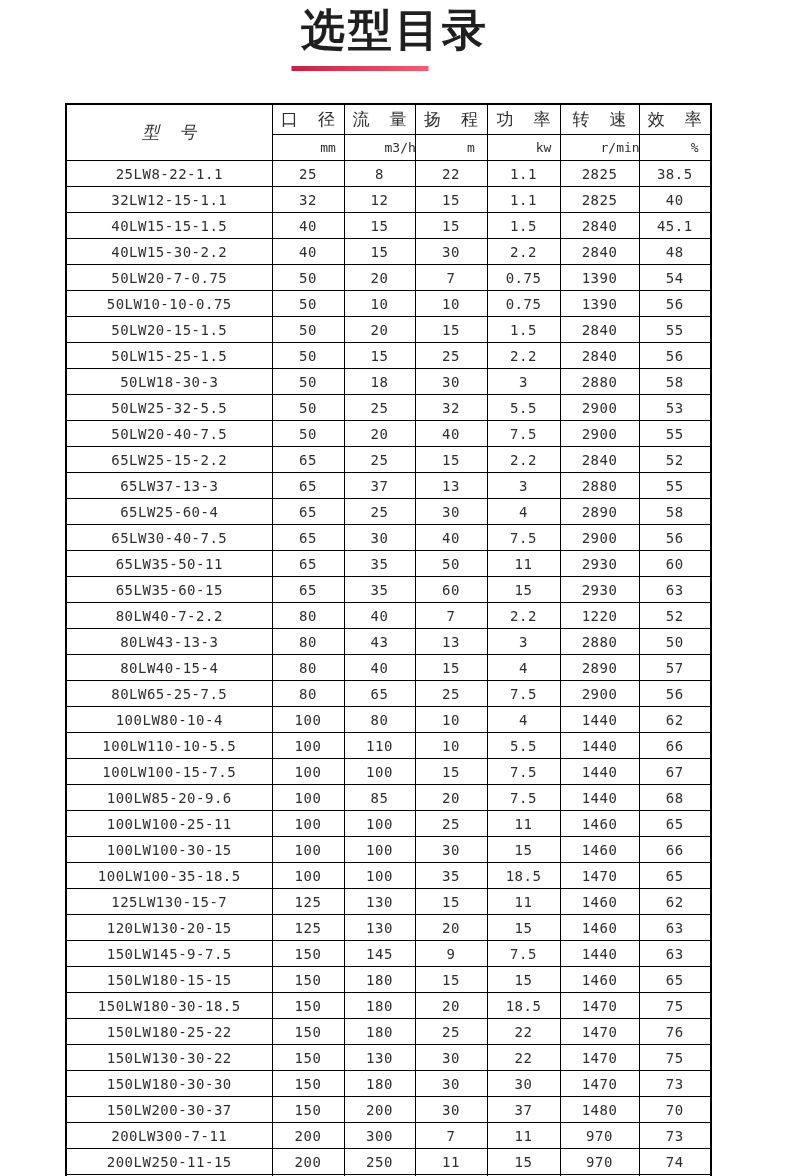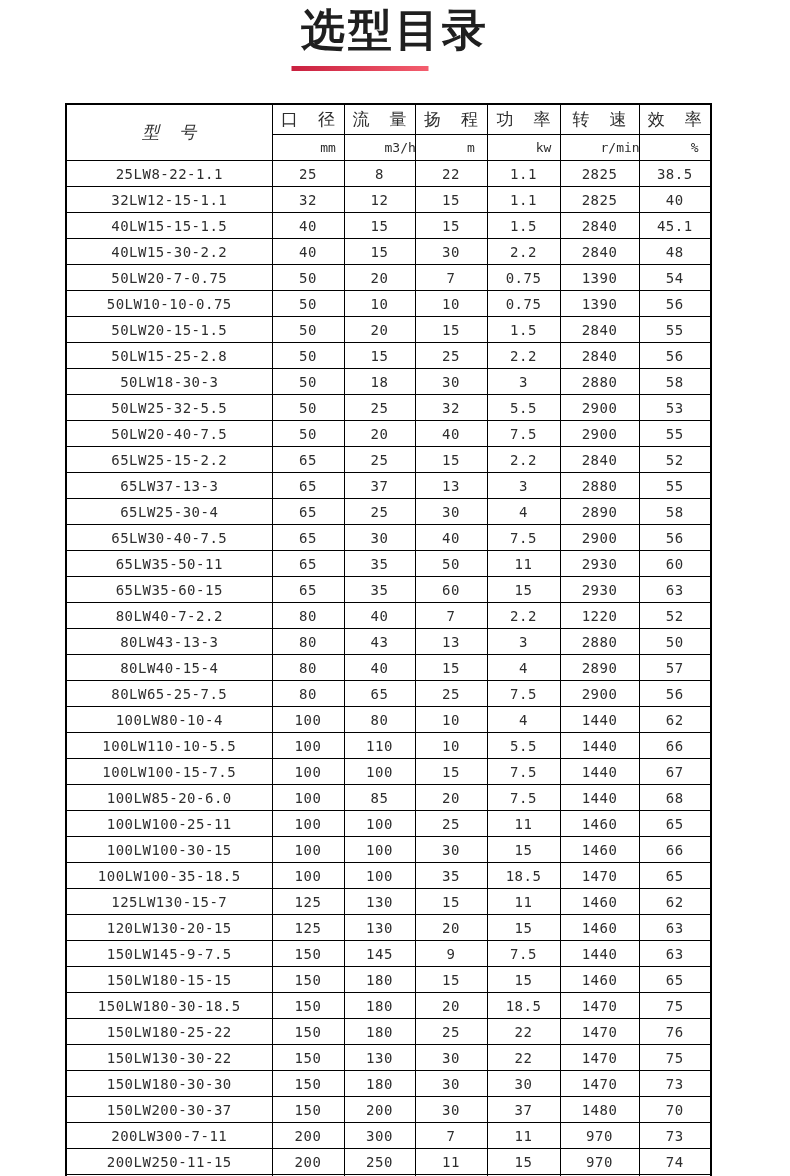--- a/index.html
+++ b/index.html
@@ -190,21 +190,21 @@
         <tr>
       <td>50LW20-15-1.5</td>
       <td>50</td>
       <td>20</td>
       <td>15</td>
       <td>1.5</td>
       <td>2840</td>
       <td>55</td>
     </tr>
         <tr>
-      <td>50LW15-25-2.8</td>
+      <td>50LW15-25-1.5</td>
       <td>50</td>
       <td>15</td>
       <td>25</td>
       <td>2.2</td>
       <td>2840</td>
       <td>56</td>
     </tr>
         <tr>
       <td>50LW18-30-3</td>
       <td>50</td>
@@ -244,21 +244,21 @@
         <tr>
       <td>65LW37-13-3</td>
       <td>65</td>
       <td>37</td>
       <td>13</td>
       <td>3</td>
       <td>2880</td>
       <td>55</td>
     </tr>
         <tr>
-      <td>65LW25-30-4</td>
+      <td>65LW25-60-4</td>
       <td>65</td>
       <td>25</td>
       <td>30</td>
       <td>4</td>
       <td>2890</td>
       <td>58</td>
     </tr>
         <tr>
       <td>65LW30-40-7.5</td>
       <td>65</td>
@@ -343,21 +343,21 @@
         <tr>
       <td>100LW100-15-7.5</td>
       <td>100</td>
       <td>100</td>
       <td>15</td>
       <td>7.5</td>
       <td>1440</td>
       <td>67</td>
     </tr>
         <tr>
-      <td>100LW85-20-6.0</td>
+      <td>100LW85-20-9.6</td>
       <td>100</td>
       <td>85</td>
       <td>20</td>
       <td>7.5</td>
       <td>1440</td>
       <td>68</td>
     </tr>
         <tr>
       <td>100LW100-25-11</td>
       <td>100</td>

